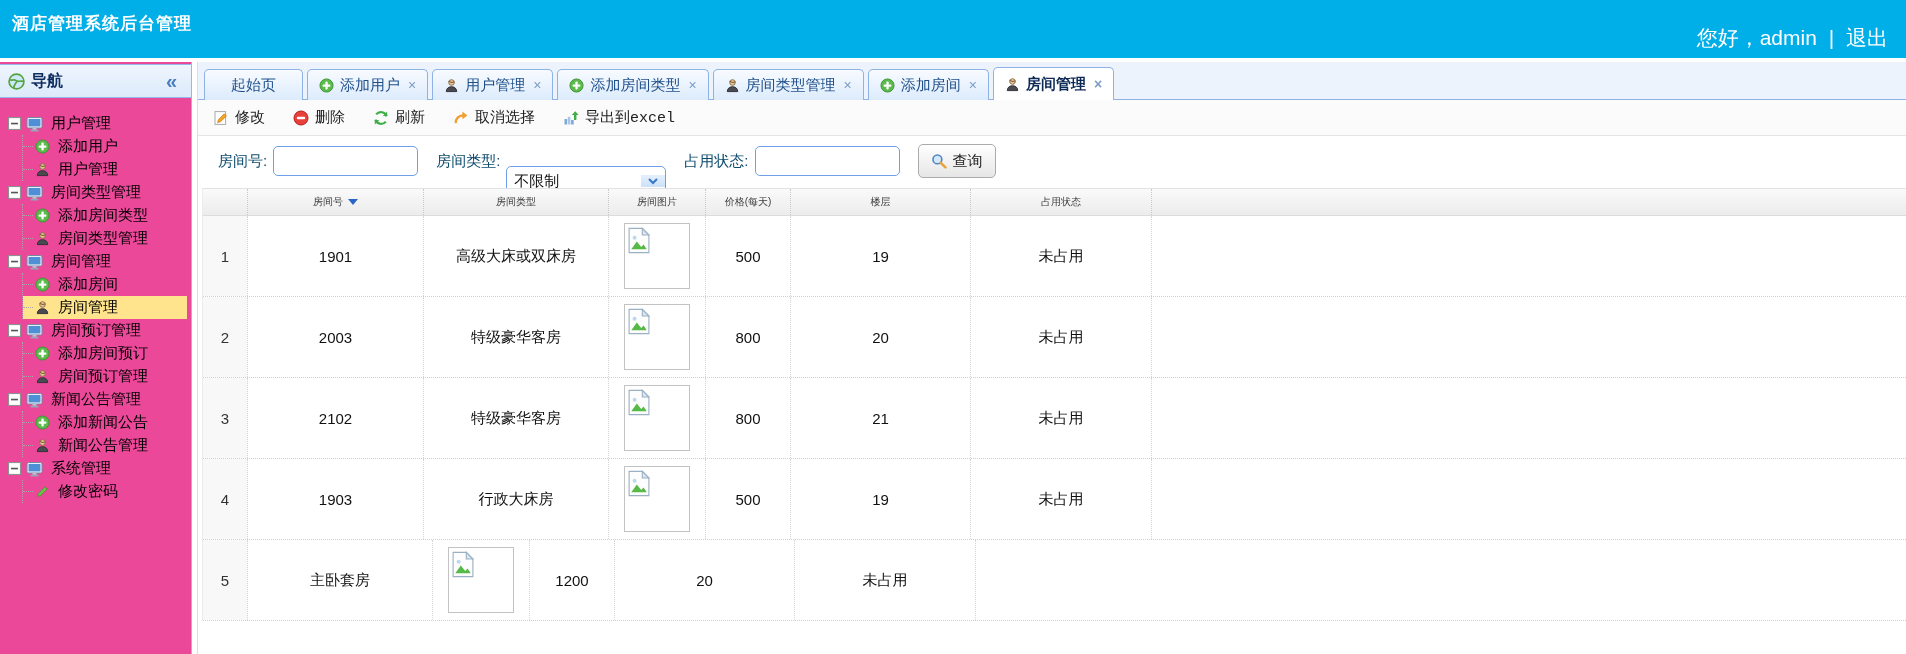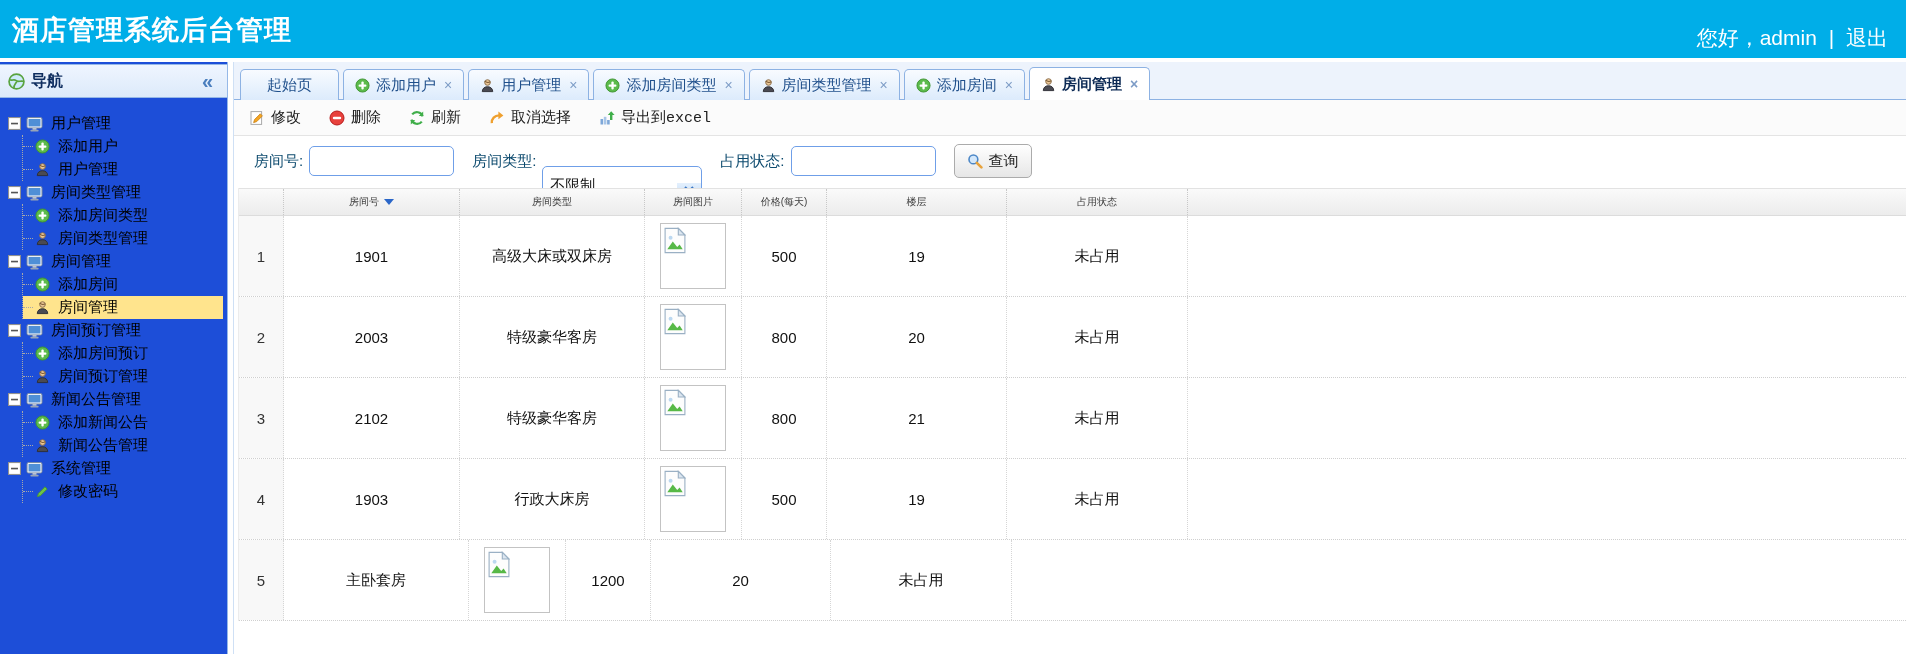--- a/index.html
+++ b/index.html
@@ -2,30 +2,30 @@
 <html><head>
 <meta charset="utf-8">
 <style>
   * { margin:0; padding:0; box-sizing:border-box; }
   html,body { background:#fff; }
   body { font-family:"Liberation Sans","DejaVu Sans",sans-serif; font-size:15px; color:#222; }
   .app { width:1906px; height:654px; overflow:hidden; background:#fff; position:relative; }
 
   
   .hdr { height:58px; background:#00aee8; position:relative; }
-  .hdr h1 { position:absolute; left:12px; top:12px; color:#fff; font-size:27px; font-weight:bold; letter-spacing:1px; }
+  .hdr h1 { position:absolute; left:12px; top:12px; color:#fff; font-size:17px; font-weight:bold; letter-spacing:1px; }
   .hdr .hdr-right { position:absolute; right:18px; bottom:6px; color:#fff; font-size:21px; }
   .hdr .hdr-right a { color:#fff; text-decoration:none; cursor:pointer; }
   .hdr .sep { margin:0 6px; }
 
   
   .bd { display:flex; height:596px; padding-top:4px; }
 
   
-  .sidebar { width:228px; border-right:1px solid #95B8E7; background:#1d4ed8; flex:none; }
+  .sidebar { width:192px; border-right:1px solid #95B8E7; background:#ec4899; flex:none; }
   .side-hd { height:34px; margin:2px 0 0 0; display:flex; align-items:center; gap:6px; padding:0 8px;
              background:linear-gradient(#EFF5FF,#DCEAFA); border-top:1px solid #95B8E7; border-bottom:1px solid #95B8E7;
              font-weight:bold; color:#0E2D5F; font-size:16px; }
   .side-hd .ttl { flex:1; }
   .collapse-btn { color:#4a7ebe; font-size:20px; line-height:20px; cursor:pointer; padding-right:6px; }
 
   .tree { padding:14px 4px 0 8px; }
   .tree-row { display:flex; align-items:center; gap:5px; height:23px; cursor:pointer; white-space:nowrap; }
   .tree-row .lbl { font-size:15px; color:#000; padding:0 3px; }
   .tree-children { margin-left:14px; border-left:1px dotted #a8a8a8; }
@@ -48,21 +48,21 @@
 
   
   .toolbar { display:flex; align-items:center; height:36px; padding:0 10px; background:#fbfbfb; border-bottom:1px solid #e4e4e4; }
   .tool-btn { display:inline-flex; align-items:center; gap:6px; margin-right:18px; padding:3px 5px; border-radius:3px; cursor:pointer; color:#222;font-family:Liberation Mono, monospace; }
 
   
   .searchbar { display:flex; align-items:center; height:50px; padding:0 0 0 20px; background:#fff; }
   .searchbar label { margin-right:6px; color:#0c4a6e; }
   .sch-input { width:145px; height:30px; border:1px solid #6F9FE8; border-radius:5px; padding:0 6px; font-size:15px; outline:none; }
   .gap { width:18px; flex:none; }
-  .combo { display:flex; align-items:flex-end; height:30px; width:160px; border:1px solid #6F9FE8; border-radius:5px; overflow:hidden; background:#fff; cursor:pointer;margin-top:40px; }
+  .combo { display:flex; align-items:center; height:30px; width:160px; border:1px solid #6F9FE8; border-radius:5px; overflow:hidden; background:#fff; cursor:pointer;margin-top:40px; }
   .combo .combo-text { flex:1; display:flex; align-items:center; padding:0 7px; font-size:15px; color:#111; }
   .combo .combo-arrow { width:24px; background:linear-gradient(#E4F0FD,#CBE1F9); display:flex; align-items:center; justify-content:center; }
   .query-btn { display:inline-flex; align-items:center; gap:6px; height:31px; padding:16px 12px; margin-left:18px;
                border:1px solid #ababab; border-radius:5px; background:linear-gradient(#ffffff,#e6e6e6); cursor:pointer; color:#222; }
 
   
   .grid { margin:2px 0 0 4px; border-left:1px solid #ececec; }
   .g-header { display:flex; border-top:1px solid #e2e2e2; border-bottom:1px solid #dcdcdc;
               background:linear-gradient(#fafafa,#ececec); }
   .g-hcell { height:26px; display:flex; align-items:center; justify-content:center; gap:5px;

